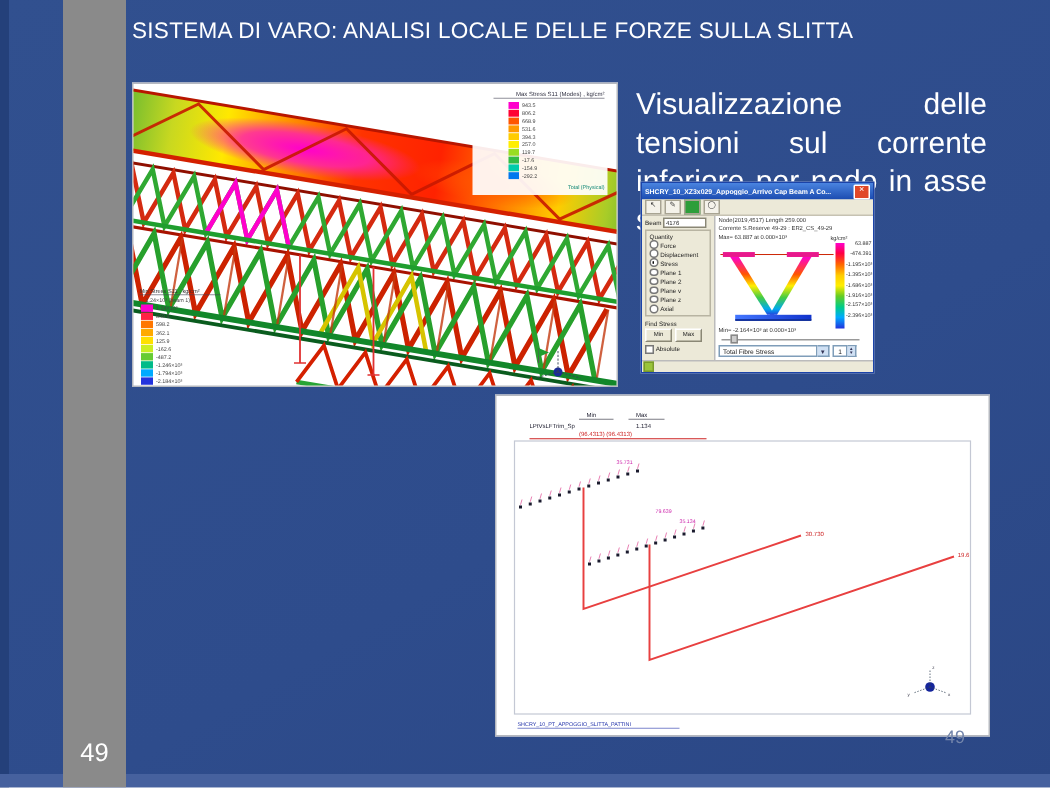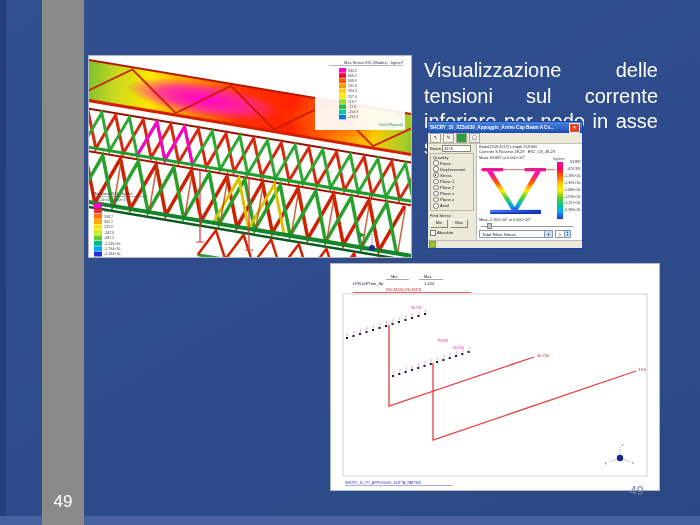--- a/index.html
+++ b/index.html
@@ -62,20 +62,21 @@
 <body>
 
 <div id="slide">
 
   <div class="abs" style="left:0;top:0;width:6px;height:525px;background:#24407a;"></div>
   <div class="abs" style="left:0;top:516px;width:700px;height:9px;background:#46619e;"></div>
 
   <div class="abs" style="left:42px;top:0;width:42px;height:525px;background:#8a8a8a;"></div>
   <div class="abs wtxt" style="left:42px;top:492px;width:42px;text-align:center;font-size:17px;">49</div>
 
+  <div class="abs wtxt" style="left:88px;top:12px;width:600px;font-size:15px;letter-spacing:0.2px;">SISTEMA DI VARO: ANALISI LOCALE DELLE FORZE SULLA SLITTA</div>
 
   <div class="abs imgpanel" style="left:88px;top:55px;width:324px;height:203px;">
     <svg width="322" height="201" viewBox="0 0 322 201">
       <defs>
         <linearGradient id="deckG" x1="0" y1="0" x2="1" y2="0">
           <stop offset="0" stop-color="#66b832"></stop>
             <stop offset="0.10" stop-color="#c8d820"></stop>
           <stop offset="0.20" stop-color="#ffe800"></stop>
             <stop offset="0.30" stop-color="#ff9900"></stop>
           <stop offset="0.45" stop-color="#ff3300"></stop>

